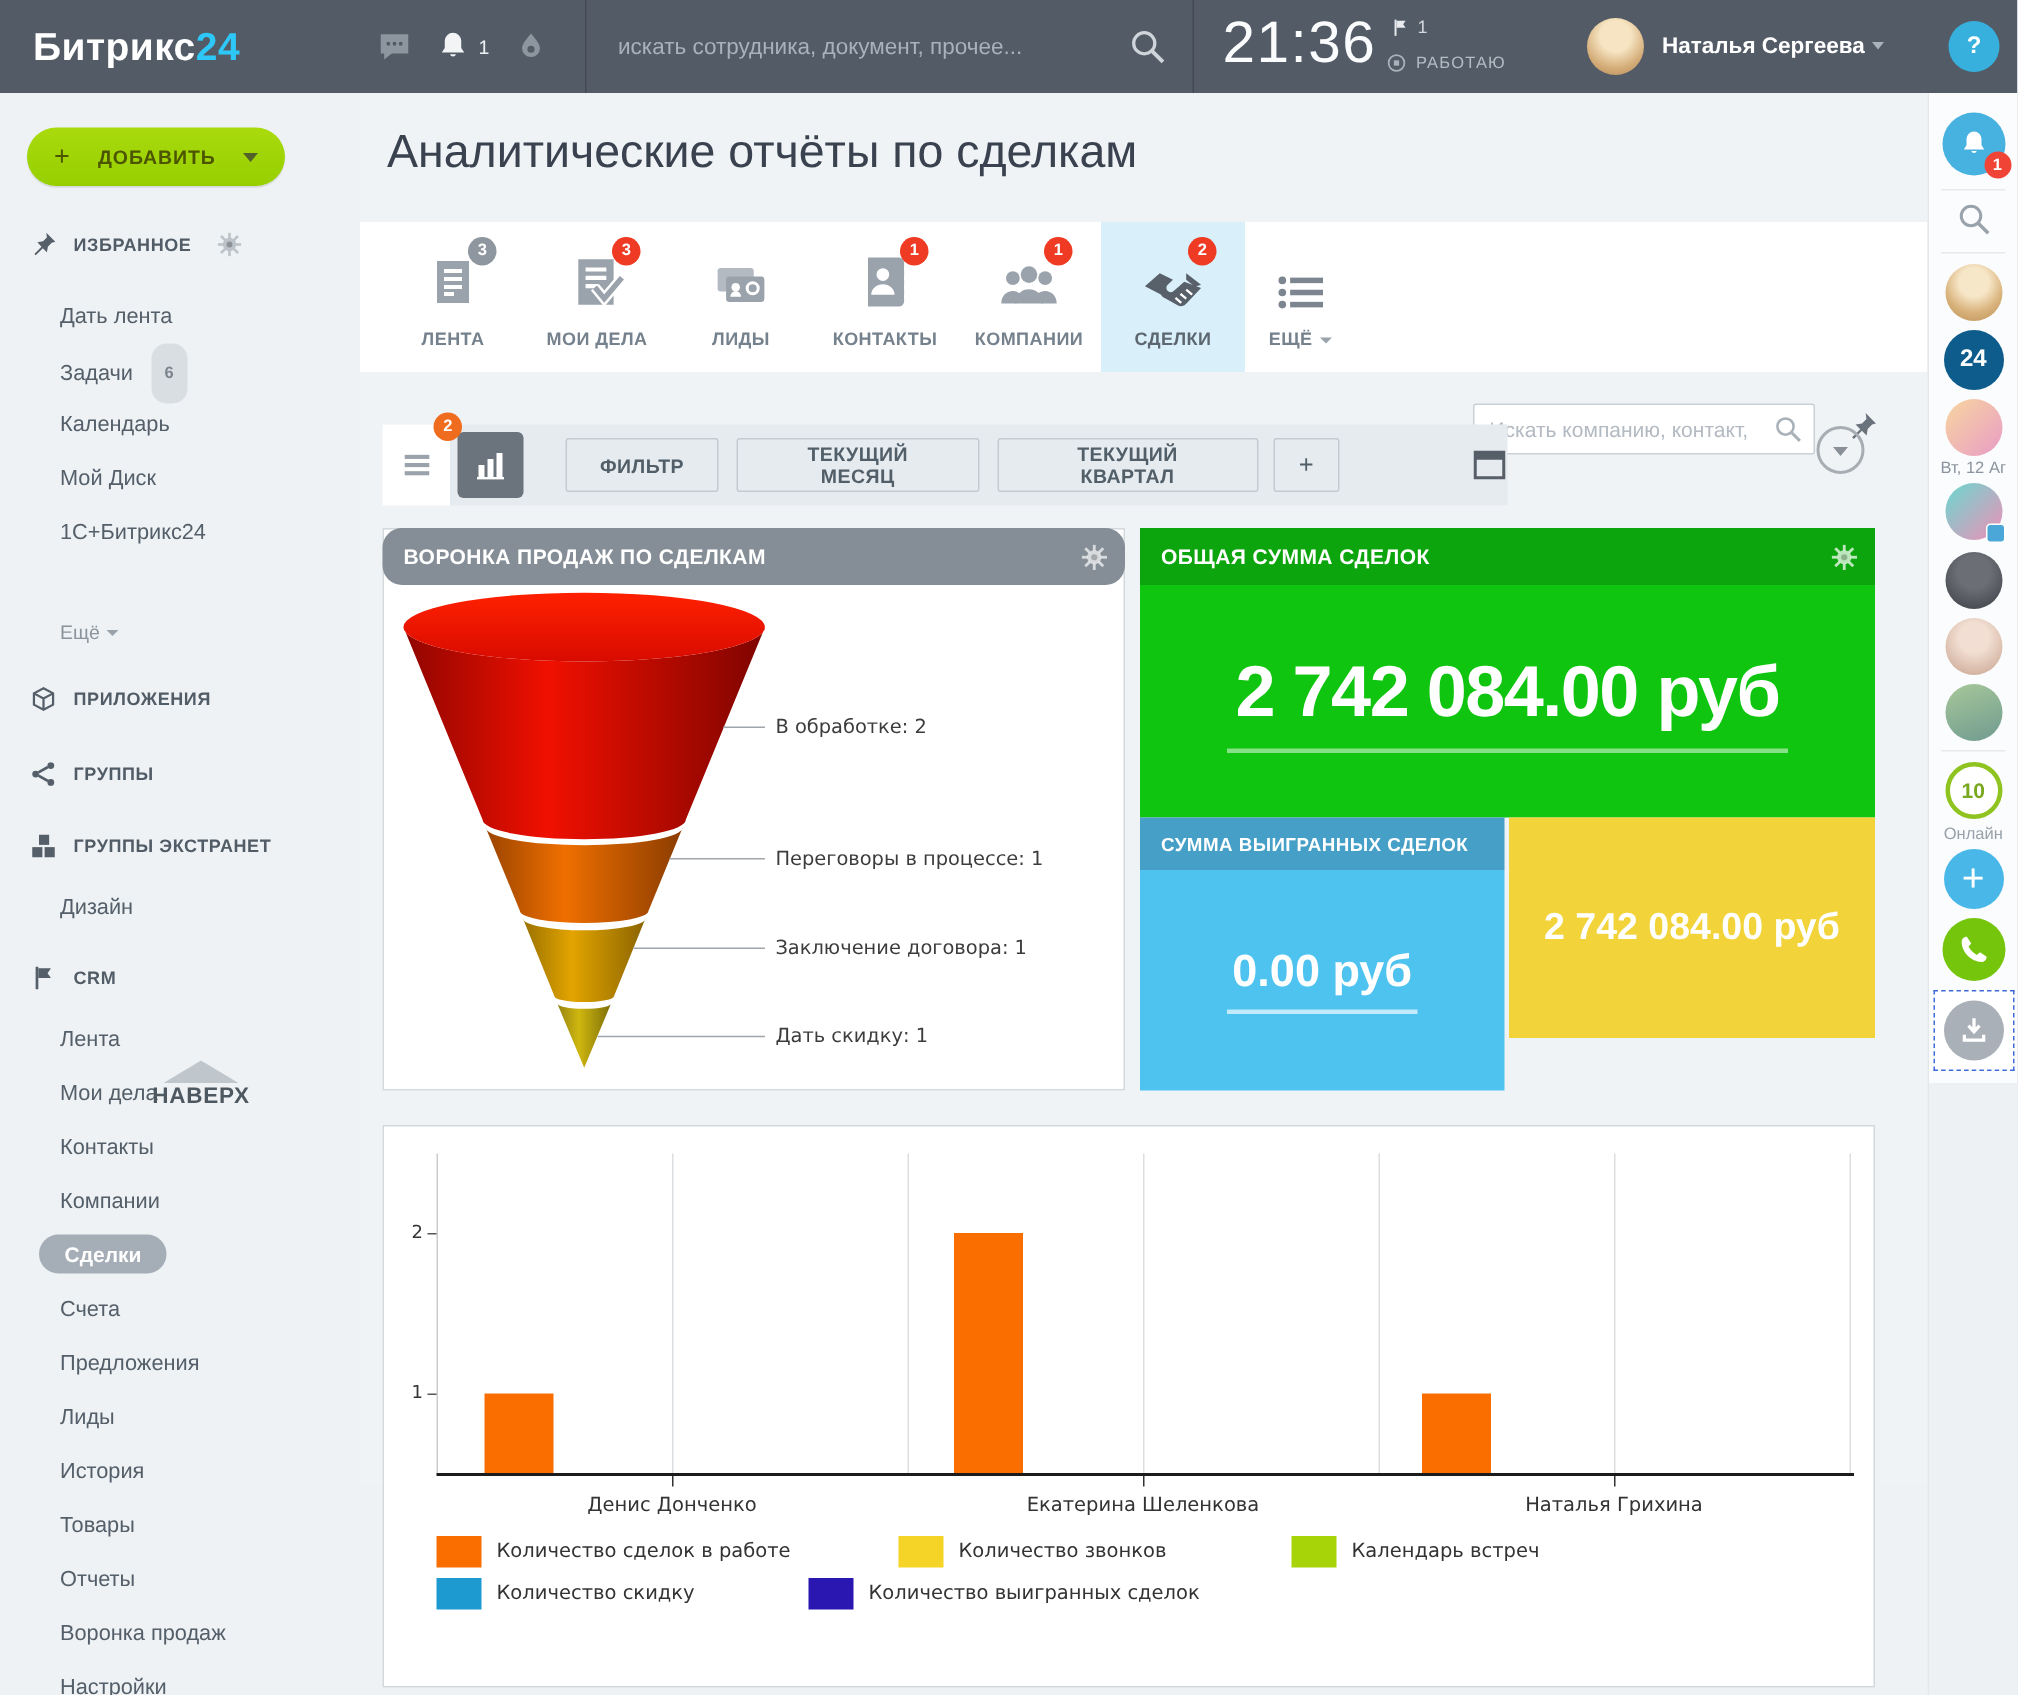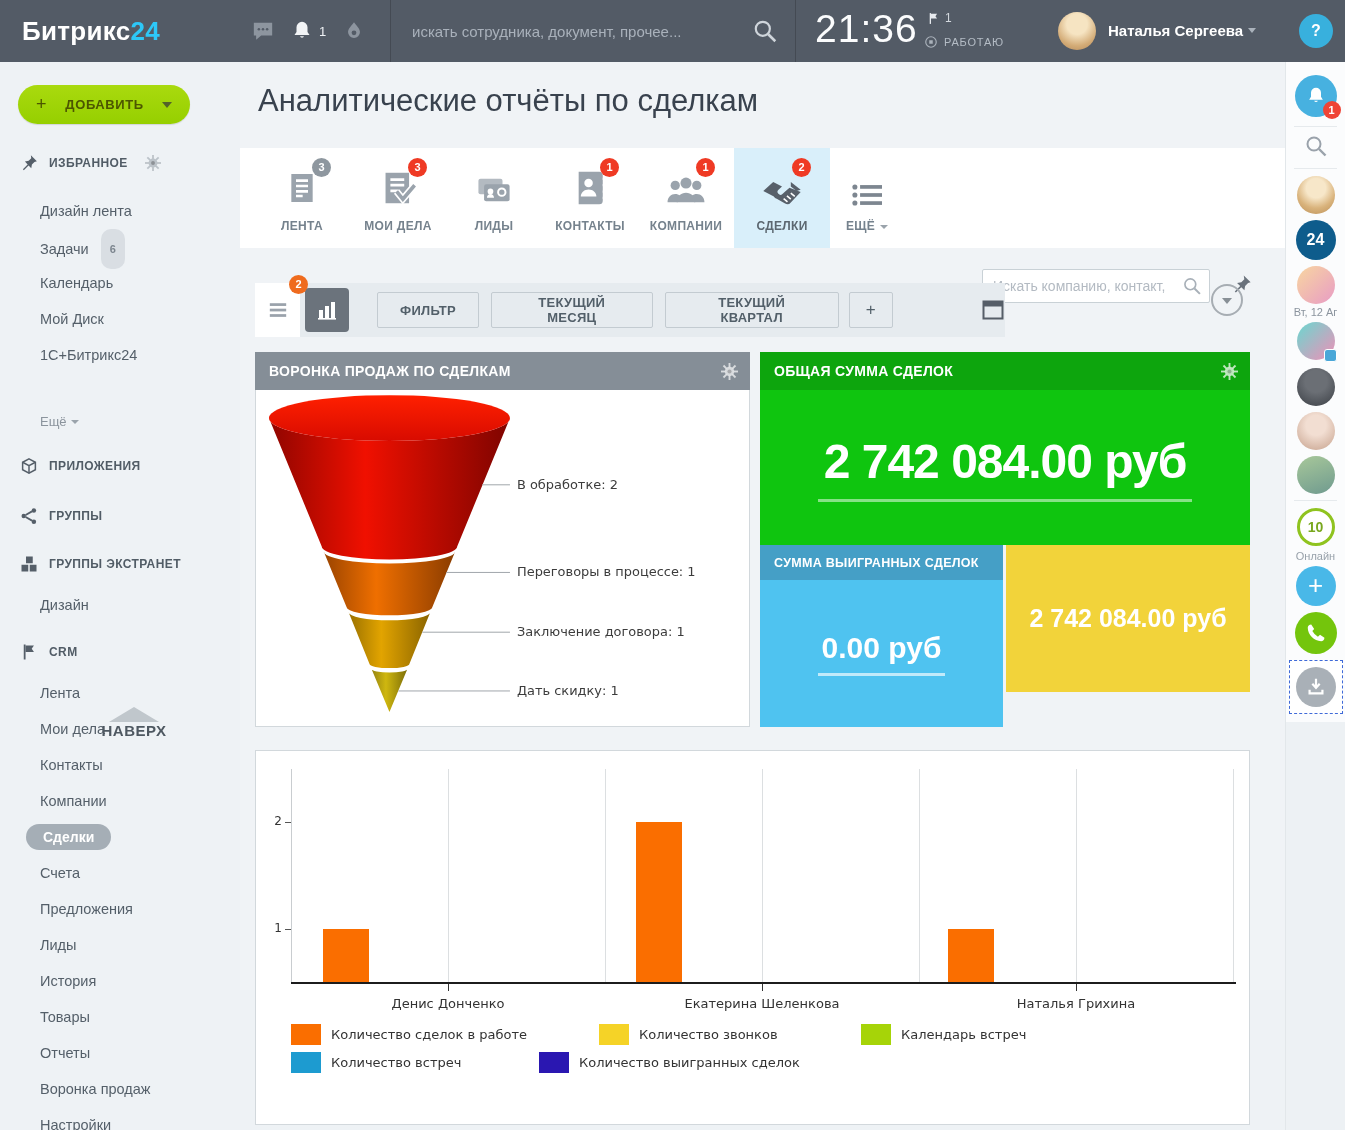--- a/index.html
+++ b/index.html
@@ -90,21 +90,21 @@
   .view-chartbox { width:44px; height:44px; margin:0 0 0 5px; border-radius:4px; background:#6b737c; display:flex; align-items:center; justify-content:center; cursor:pointer; flex:none; }
   .tb-btn { height:36px; border:1px solid #c3cbd1; background:transparent; border-radius:2px; color:#525f69; font-size:13px; font-weight:700; letter-spacing:.3px; padding:0 22px; cursor:pointer; font-family:"Liberation Sans",sans-serif; }
   .tb-btn.plus { padding:0 16px; font-size:17px; font-weight:400; }
   .tb-cal { margin-left:88px; width:24px; height:22px; cursor:pointer; flex:none; }
   .collapse-circle { position:absolute; left:971px; top:222px; width:32px; height:32px; border-radius:50%; border:2px solid #a7adb3; background:transparent; cursor:pointer; }
   .collapse-circle::after { content:""; position:absolute; left:9px; top:12px; width:0; height:0; border-left:5px solid transparent; border-right:5px solid transparent; border-top:6px solid #888f96; }
 
   
   .widget-head { height:38px; display:flex; align-items:center; justify-content:space-between; padding:0 12px 0 14px; color:#fff; font-size:14px; font-weight:700; letter-spacing:.3px; }
   .widget-head .gear { width:17px; height:17px; cursor:pointer; opacity:.85; }
-  .gray-head { background:#858e97; }
+  .gray-head { background:#858e97;border-radius:13px; }
 
   .funnel-card { position:absolute; left:15px; top:290px; width:495px; height:375px; background:#fff; border:1px solid #d2d8dc; }
   .funnel-card .widget-head { margin:-1px -1px 0 -1px; }
 
   .total-card { position:absolute; left:520px; top:290px; width:490px; height:193px; }
   .total-head { background:#0da50d; }
   .total-body { height:155px; background:#0fc50f; display:flex; align-items:center; justify-content:center; }
   .total-value { color:#fff; font-size:48px; font-weight:700; letter-spacing:-1px; border-bottom:3px solid rgba(255,255,255,.5); padding:0 6px 10px; white-space:nowrap; }
 
   .won-card { position:absolute; left:520px; top:483px; width:243px; height:182px; }
@@ -360,21 +360,21 @@
           </svg>
         </span>
       <span>ИЗБРАННОЕ</span>
       <span class="gear-sm" style="color:#bcc3c9">
           <svg width="16" height="16">
             <use href="#i-gear"></use>
           </svg>
         </span>
     </div>
     <div class="nav-list" style="top:131px">
-      <div class="nav-item"><span>Дизайн лента</span></div>
+      <div class="nav-item"><span>Дать лента</span></div>
       <div class="nav-item"><span>Задачи</span><span class="nav-badge">6</span></div>
       <div class="nav-item"><span>Календарь</span></div>
       <div class="nav-item"><span>Мой Диск</span></div>
       <div class="nav-item"><span>1С+Битрикс24</span></div>
     </div>
     <div class="nav-more" style="top:352px"><span>Ещё</span><span class="caret"></span></div>
 
     <div class="sec-head" style="top:395px">
       <span class="sec-ic" style="color:#555f69">
           <svg width="18" height="18">
@@ -671,21 +671,21 @@
         <div class="legend-item" style="left:343px; top:273px">
           <span class="legend-swatch" style="background: rgb(245, 211, 39);"></span>
           <span class="legend-text">Количество звонков</span>
         </div>
         <div class="legend-item" style="left:605px; top:273px">
           <span class="legend-swatch" style="background: rgb(166, 212, 8);"></span>
           <span class="legend-text">Календарь встреч</span>
         </div>
         <div class="legend-item" style="left:35px; top:301px">
           <span class="legend-swatch" style="background: rgb(29, 155, 208);"></span>
-          <span class="legend-text">Количество встреч</span>
+          <span class="legend-text">Количество скидку</span>
         </div>
         <div class="legend-item" style="left:283px; top:301px">
           <span class="legend-swatch" style="background: rgb(42, 23, 177);"></span>
           <span class="legend-text">Количество выигранных сделок</span>
         </div>
       </div>
     </section>
   </main>
 
   <div class="rrail">

